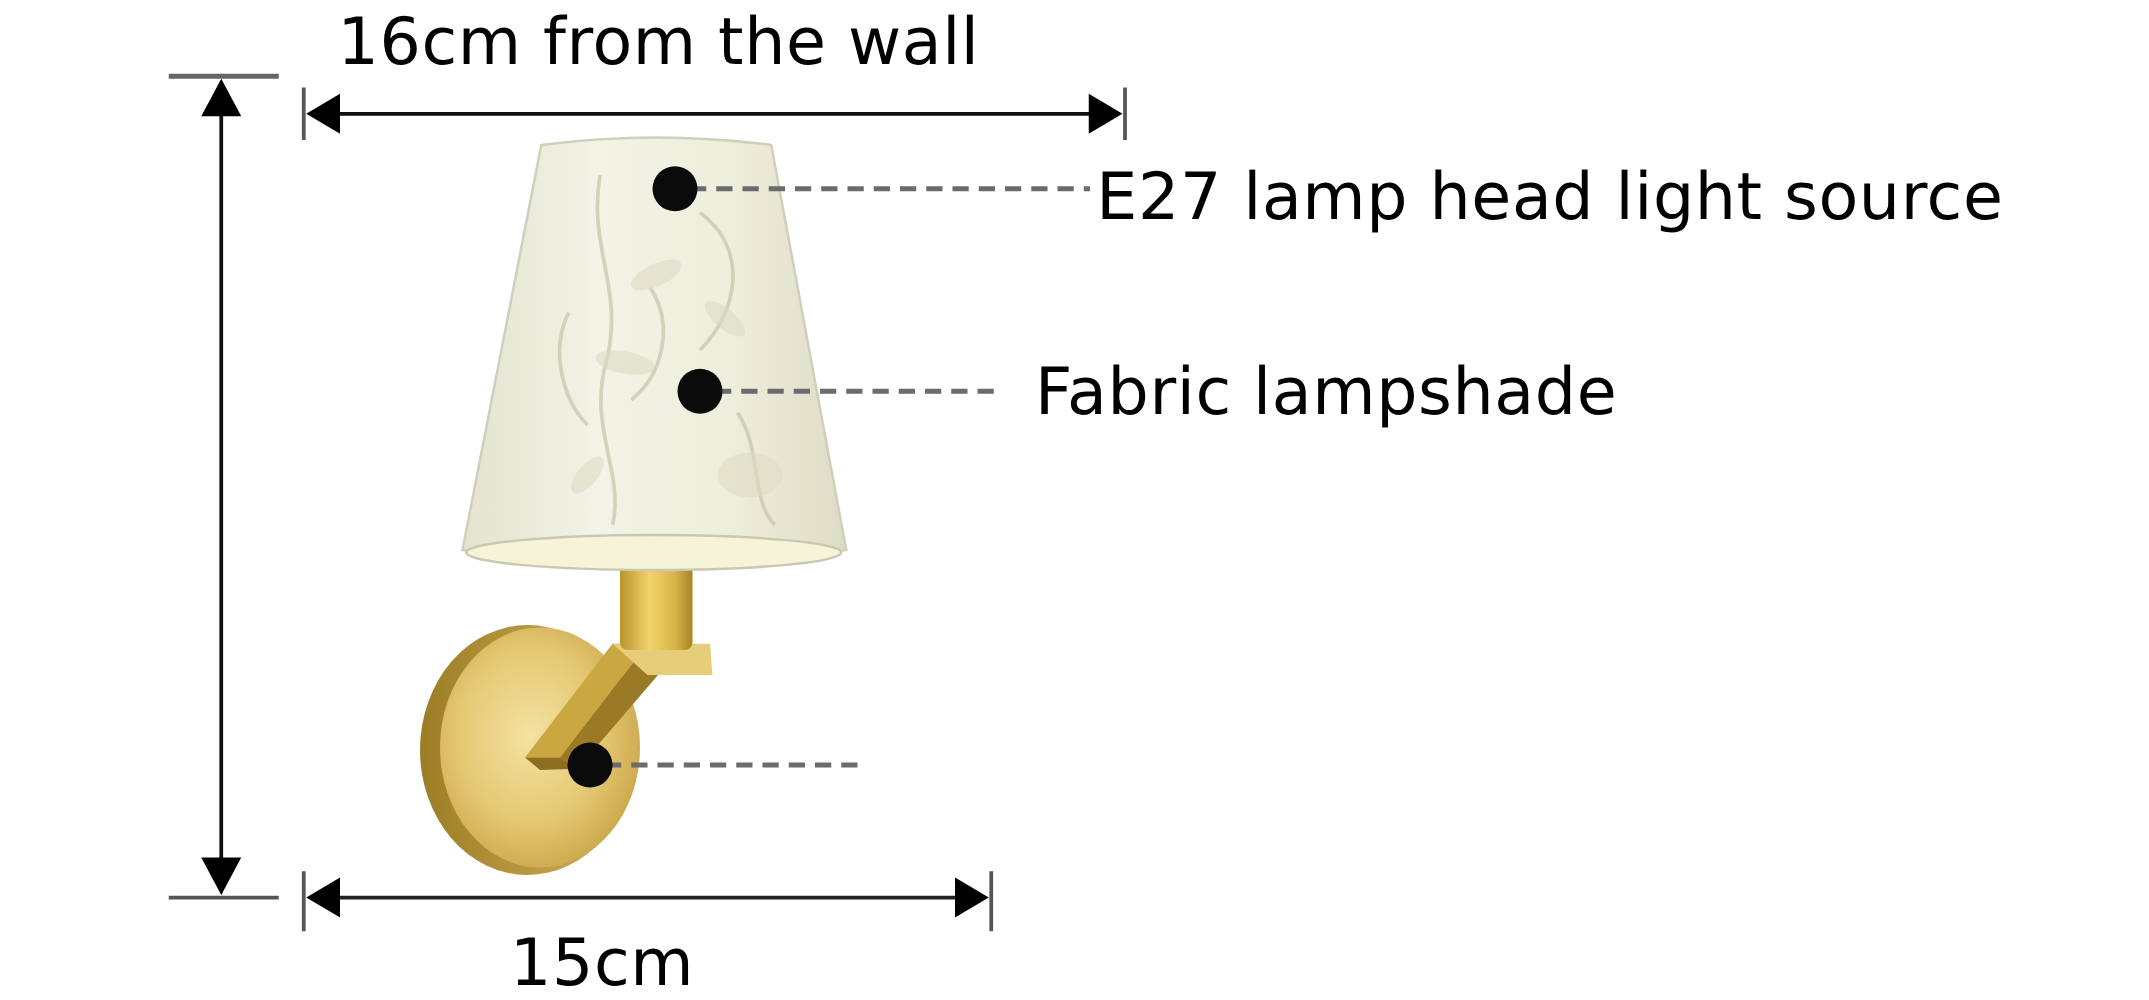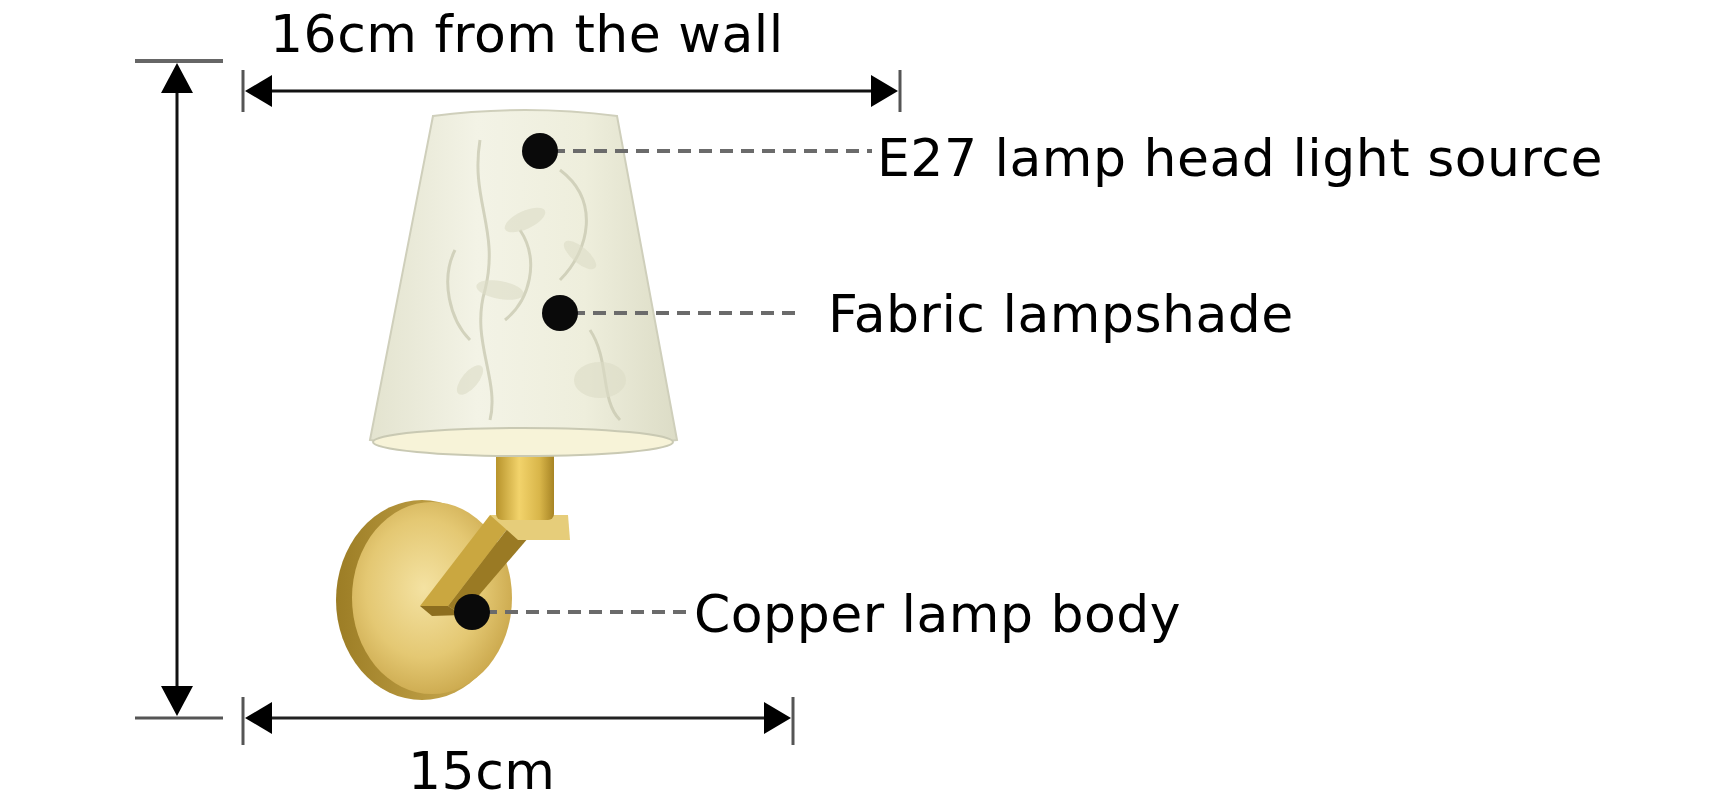--- a/index.html
+++ b/index.html
@@ -117,15 +117,14 @@
 
   <div class="label" style="left:270px; top:8px;">16cm from the wall</div>
 
 
   <div class="label" style="left:408px; top:745px;">15cm</div>
 
   <div class="label" style="left:877px; top:132px;">E27 lamp head light source</div>
 
   <div class="label" style="left:806px; top:288px;margin-left:22px;">Fabric lampshade</div>
 
-  <div class="label" style="left:694px; top:588px;">Copper lamp body</div>
 
 </div>
 
 </body></html>

